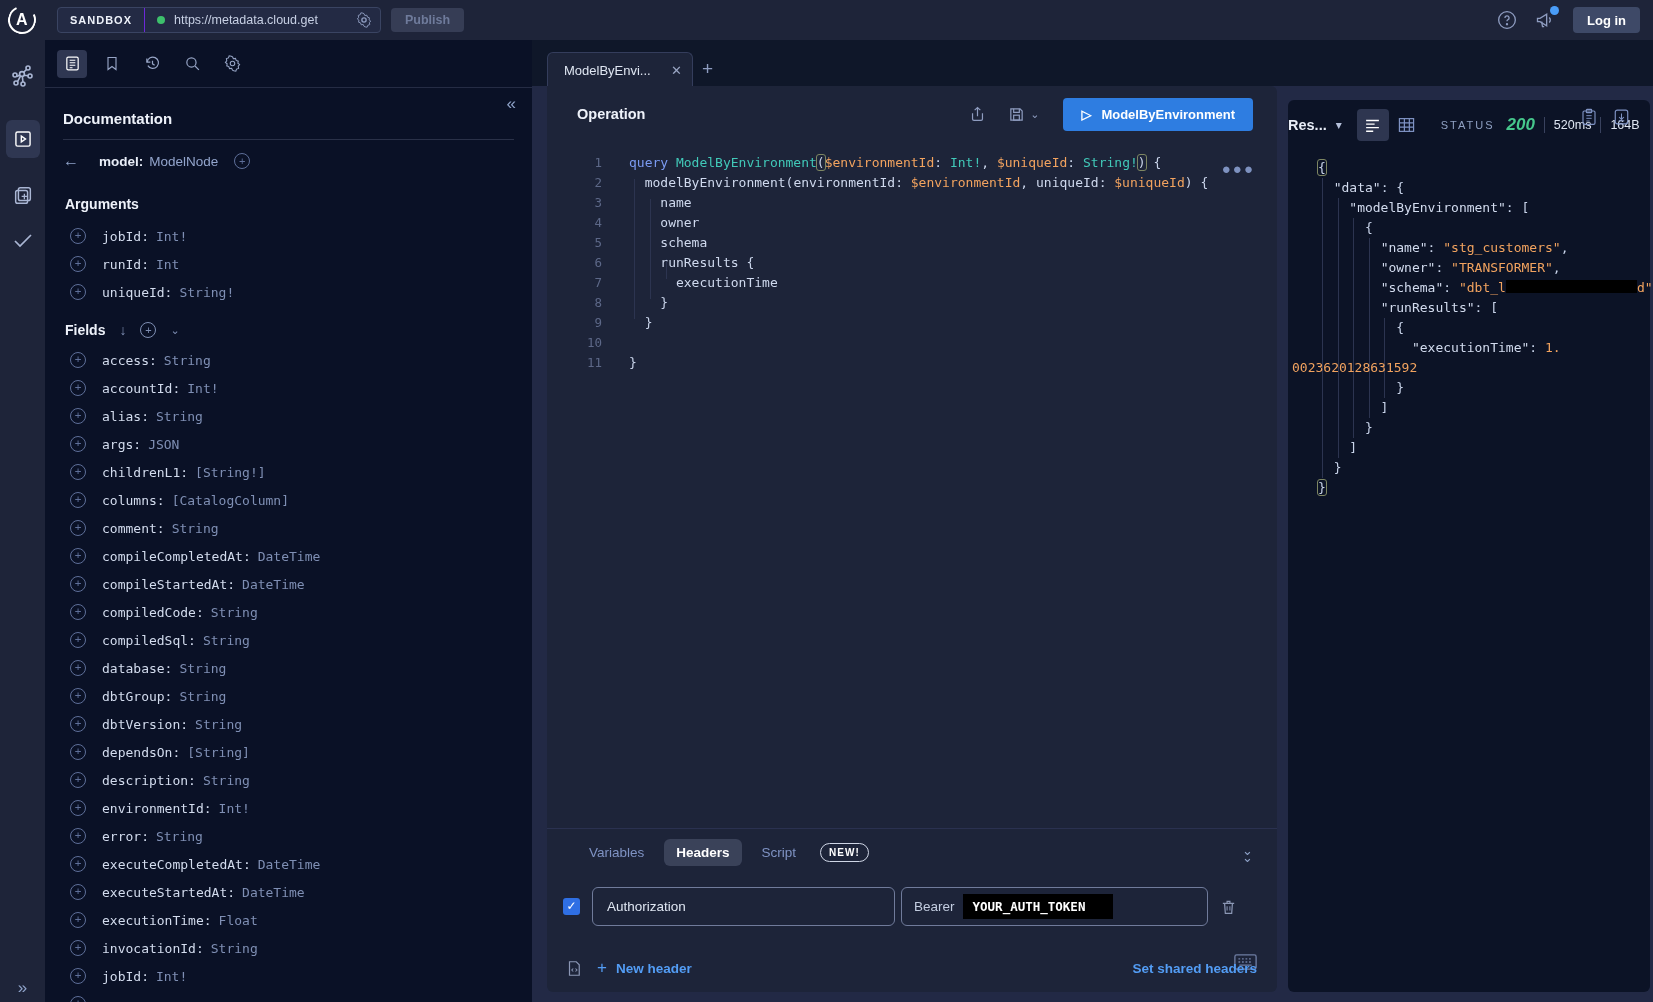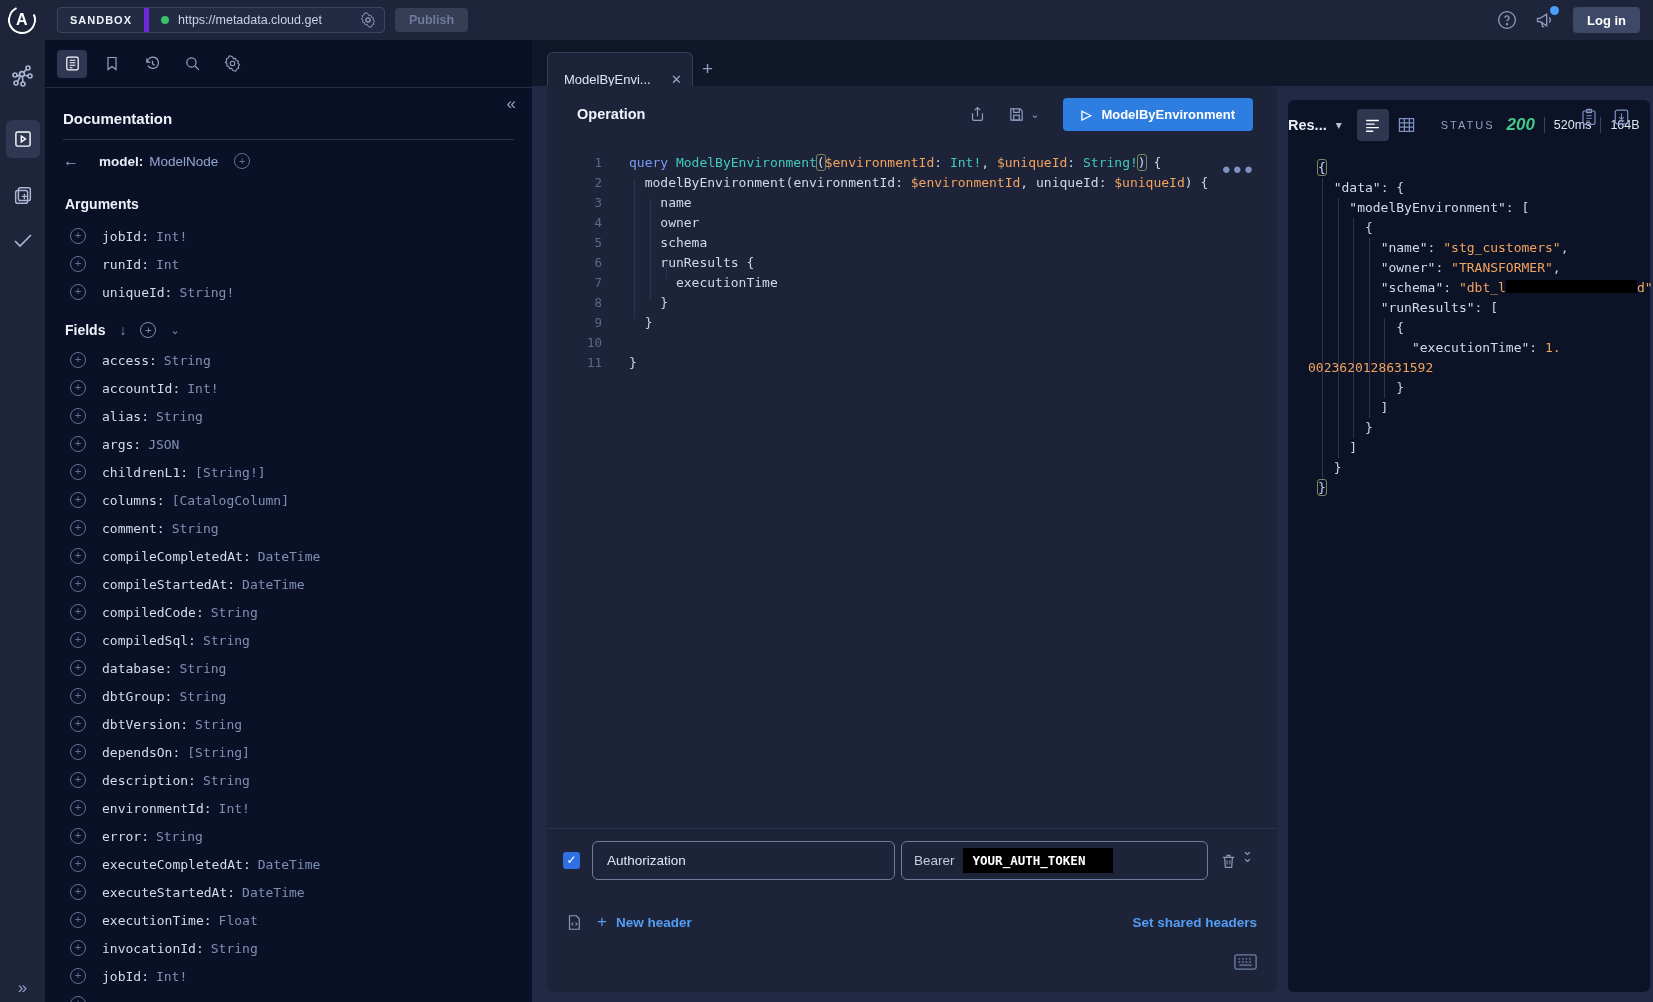--- a/index.html
+++ b/index.html
@@ -5,21 +5,21 @@
   * { margin:0; padding:0; box-sizing:border-box; }
   html,body { width:1653px; height:1002px; overflow:hidden; }
   body { background:#222945; font-family:"Liberation Sans", sans-serif; position:relative; color:#dfe6f2; }
   .mono { font-family:"DejaVu Sans Mono", monospace; }
 
   
   .topbar { position:absolute; left:0; top:0; width:1653px; height:40px; background:#1e2439; display:flex; align-items:center; }
   .apollo-logo { width:28px; height:28px; margin-left:8px; border:2px solid #fff; border-radius:50%; display:flex; align-items:center; justify-content:center; font-weight:bold; font-size:16px; color:#fff; border-top-color:transparent; transform:rotate(20deg); }
   .apollo-logo span { transform:rotate(-20deg); }
   .endpoint-group { margin-left:21px; height:26px; border:1px solid #3a4462; border-radius:4px; display:flex; align-items:center; background:#232a44; }
-  .sandbox-label { font-size:11px; font-weight:bold; letter-spacing:1px; color:#eef2fa; padding:0 12px; border-right:5px solid #6d28d9; height:100%; display:flex; align-items:center; }
+  .sandbox-label { font-size:11px; font-weight:bold; letter-spacing:1px; color:#eef2fa; padding:0 12px; border-right:1px solid #6d28d9; height:100%; display:flex; align-items:center; }
   .status-dot { width:8px; height:8px; border-radius:50%; background:#3dc06c; margin:0 9px 0 12px; }
   .endpoint-url { font-size:12.5px; color:#c7d0e4; width:180px; white-space:nowrap; overflow:hidden; }
   .endpoint-gear { color:#8e9cc0; margin:0 8px 0 2px; display:flex; }
   .publish-btn { margin-left:10px; height:24px; padding:0 14px; background:#363d55; border-radius:4px; color:#6f7b9b; font-weight:bold; font-size:12.5px; display:flex; align-items:center; }
   .topbar-right { position:absolute; right:13px; top:0; height:40px; display:flex; align-items:center; gap:17px; }
   .tb-icon { color:#8e9cc0; display:flex; position:relative; }
   .notif-dot { position:absolute; right:-3px; top:-4px; width:9px; height:9px; border-radius:50%; background:#4a9df8; }
   .login-btn { height:26px; padding:0 14px; background:#3e4967; border-radius:4px; color:#fff; font-weight:bold; font-size:13px; display:flex; align-items:center; }
 
   
@@ -41,21 +41,21 @@
   .bc-type { font-size:13.5px; color:#93a5cc; margin-left:6px; }
   .sec-heading { font-size:14px; font-weight:bold; color:#eef2fa; margin-left:20px; }
   .doc-row { display:flex; align-items:center; height:28px; padding-left:25px; }
   .plus-circle { width:16px; height:16px; border:1px solid #5e6f99; border-radius:50%; color:#5e6f99; font-size:11px; line-height:14px; text-align:center; flex:none; }
   .doc-row .fname { margin-left:16px; font-size:13px; color:#d3dcee; }
   .doc-row .ftype { font-size:13px; color:#7f8fb4; margin-left:7px; }
   .fields-head-row { display:flex; align-items:center; gap:14px; margin:16px 0 8px 20px; color:#7f8fb4; }
 
   
   .tabstrip { position:absolute; left:532px; top:40px; width:1121px; height:46px; background:#0f1729; }
-  .op-tab { position:absolute; left:547px; top:52px; width:146px; height:35px; background:#1d2439; border:1px solid #343d5c; border-bottom:none; border-radius:6px 6px 0 0; display:flex; align-items:flex-end; padding:0 10px 0 16px; }
+  .op-tab { position:absolute; left:547px; top:52px; width:146px; height:35px; background:#1d2439; border:1px solid #343d5c; border-bottom:none; border-radius:6px 6px 0 0; display:flex; align-items:center; padding:0 10px 0 16px; }
   .op-tab .tab-label { font-size:13px; color:#dfe6f2; white-space:nowrap; overflow:hidden; flex:1; }
   .tab-close { color:#9aa6c4; font-size:13px; margin-left:8px; }
   .new-tab { position:absolute; left:702px; top:58px; color:#8e9cc0; font-size:19px; }
 
   
   .op-card { position:absolute; left:547px; top:86px; width:730px; height:906px; background:#1d2439; border-radius:0 6px 6px 6px; }
   .op-header { height:56px; display:flex; align-items:center; padding:0 24px 0 30px; }
   .op-title { font-size:14.5px; font-weight:bold; color:#eef2fa; flex:1; }
   .op-icon { color:#8e9cc0; display:flex; align-items:center; margin-left:22px; }
   .save-chev { font-size:11px; color:#8e9cc0; margin-left:5px; }
@@ -100,21 +100,21 @@
   .view-tile { margin-left:15px; width:32px; height:32px; border-radius:4px; display:flex; align-items:center; justify-content:center; }
   .view-tile.sel { background:#2e3650; color:#fff; }
   .view-tile.unsel { color:#7f93c4; }
   .status-label { margin-left:18px; font-size:11px; letter-spacing:2px; color:#8fa0c2; }
   .status-code { margin-left:12px; font-size:17px; font-weight:bold; color:#46c78c;font-style:italic; }
   .meta-sep { width:1px; height:16px; background:#39425e; margin:0 9px; }
   .meta-val { font-size:12.5px; color:#dfe6f2; }
   .resp-body { position:relative; margin-top:6px; height:700px; }
   .resp-actions { position:absolute; right:20px; top:8px; display:flex; gap:16px; color:#7f93c4; }
   .js-line { position:absolute; height:20px; font-size:13px; line-height:20px; white-space:pre; left:30px; }
-  .js-line.wrap { left:20px; }
+  .js-line.wrap { left:4px; }
   .tj-key{color:#d2dbee} .tj-str{color:#f2a35f} .tj-num{color:#f2a35f} .tj-pun{color:#c9d4ea}
   .tj-red { display:inline-block; background:#000; width:131px; height:13px; vertical-align:-1px; }
   svg { display:block; }
 </style>
 </head>
 <body>
 
 <div class="topbar">
   <div class="apollo-logo">
       <span>A</span>
@@ -456,20 +456,26 @@
   <div class="ed-more">●●●</div>
   <div class="kbd-icon">
     <svg width="23" height="16" viewBox="0 0 26 18" fill="none" stroke="currentColor" stroke-width="1.5">
         <rect x="1" y="1" width="24" height="16" rx="2"></rect>
         <path d="M5 5.5h2M9 5.5h2M13 5.5h2M17 5.5h2M5 9h2M9 9h2M13 9h2M17 9h2M6 12.5h14" stroke-width="1.6"></path>
       </svg>
   </div>
   <div class="op-divider"></div>
 
   <div class="bottom-panel">
+    <div class="bp-tabs" id="bp-tabs">
+        <div class="bp-tab">Variables</div>
+        <div class="bp-tab sel">Headers</div>
+        <div class="bp-tab">Script</div>
+        <div class="new-badge">NEW!</div>
+      </div>
     <div class="bp-collapse">
         <span>⌄</span>
         <span>⌄</span>
       </div>
     <div class="hdr-row">
       <div class="hdr-check">✓</div>
       <div class="hdr-key">Authorization</div>
       <div class="hdr-val">
         <span>Bearer</span>
         <span class="token-box mono">YOUR_AUTH_TOKEN</span>

